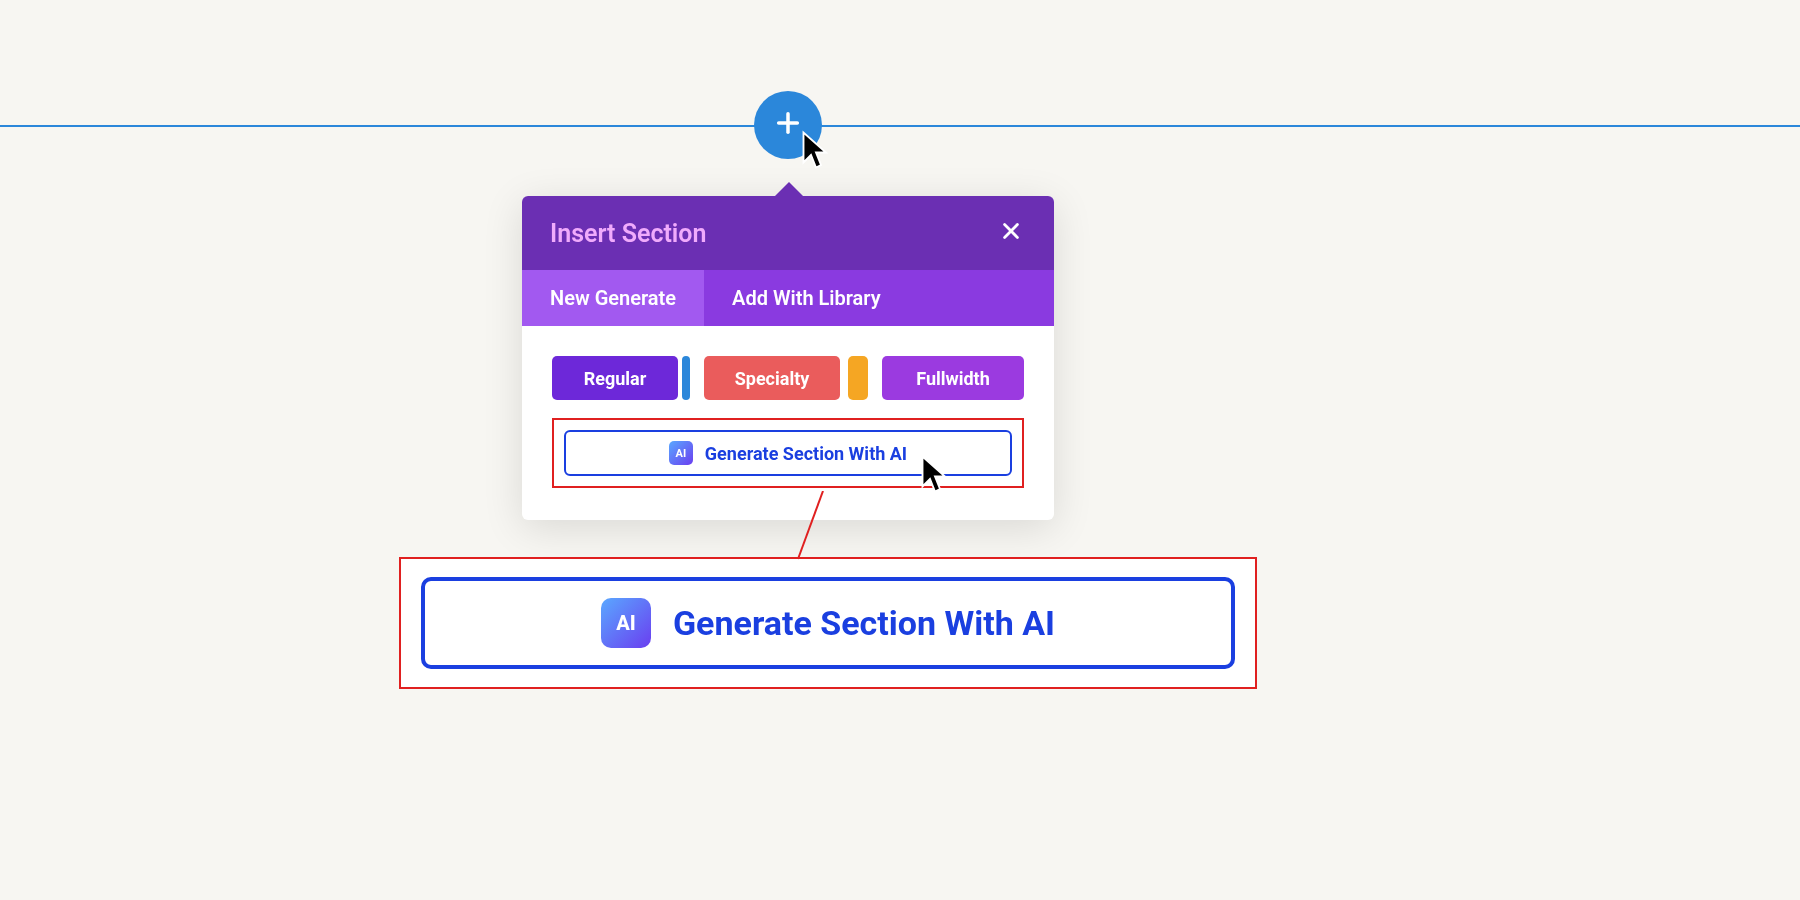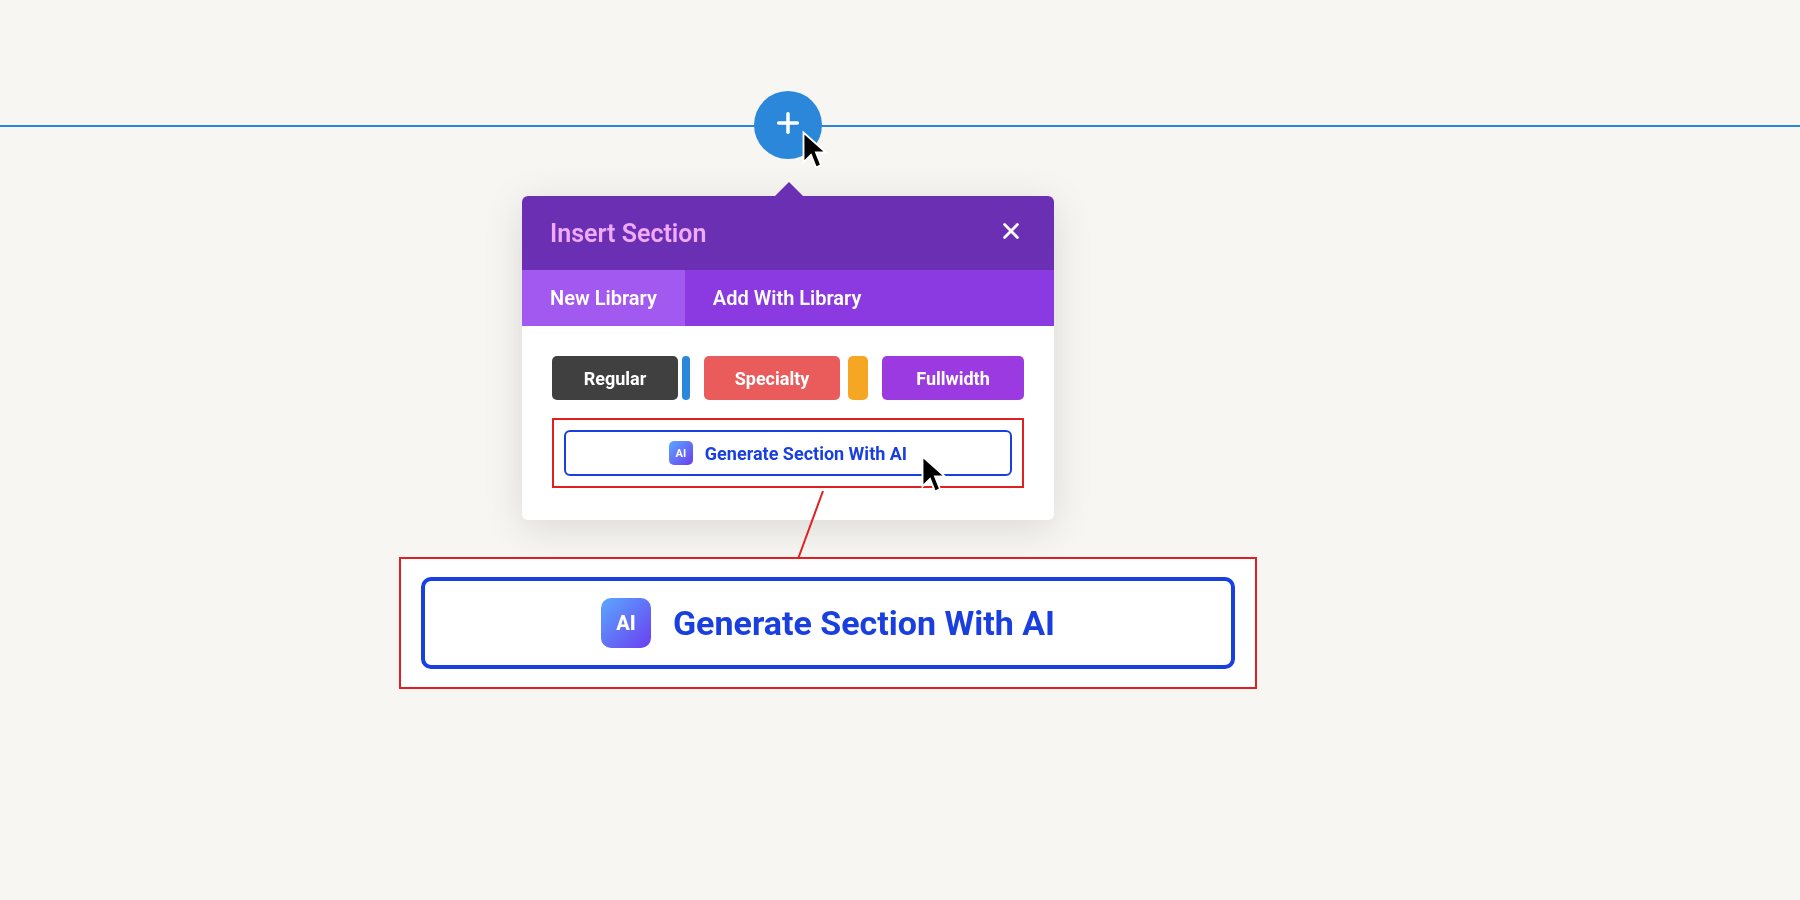--- a/index.html
+++ b/index.html
@@ -122,21 +122,21 @@
     color: #fff;
     font-size: 18px;
     font-weight: 700;
     display: flex;
     align-items: center;
     justify-content: center;
     padding: 0 22px;
     cursor: pointer;
   }
   .type-regular-wrap { display:flex; gap:4px; }
-  .type-regular { background:#404040; width:126px; }
+  .type-regular { background:#6d28d9; width:126px; }
   .type-regular-side { background:#2b87da; width:8px; border-radius:4px; }
   .type-specialty-wrap { display:flex; gap:8px; }
   .type-specialty { background:#ea5c5c; width:136px; }
   .type-specialty-side { background:#f5a623; width:20px; border-radius:5px; }
   .type-fullwidth { background:#9b3ae0; width:148px; }
 
   .ai-callout-small {
     margin-top: 18px;
     border: 2px solid #e02020;
     padding: 10px;
@@ -233,21 +233,21 @@
         <svg width="22" height="22" viewBox="0 0 24 24" fill="none" stroke="#fff" stroke-width="3" stroke-linecap="round">
           <line x1="5" y1="5" x2="19" y2="19"></line>
           <line x1="19" y1="5" x2="5" y2="19"></line>
         </svg>
       </span>
     </div>
   </div>
 
   <div class="tabs">
     <div class="tab active">
-      <span>New Library</span>
+      <span>New Generate</span>
     </div>
     <div class="tab">
       <span>Add With Library</span>
     </div>
   </div>
 
   <div class="popover-body">
     <div class="type-row">
       <div class="type-regular-wrap">
         <div class="type-btn type-regular">

